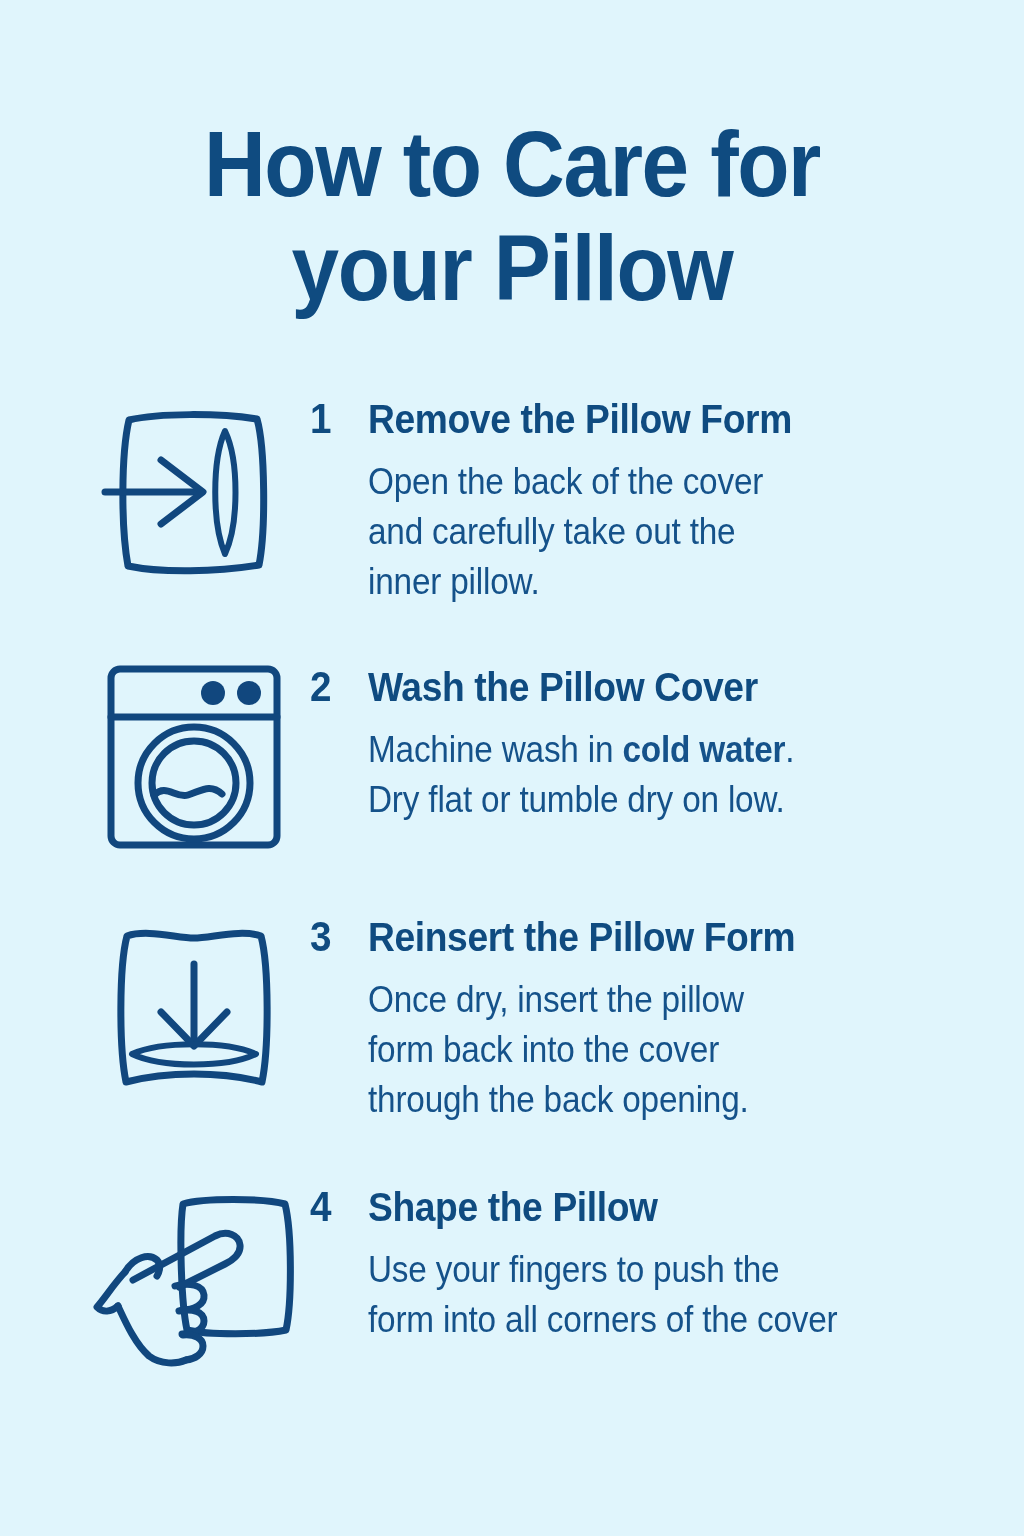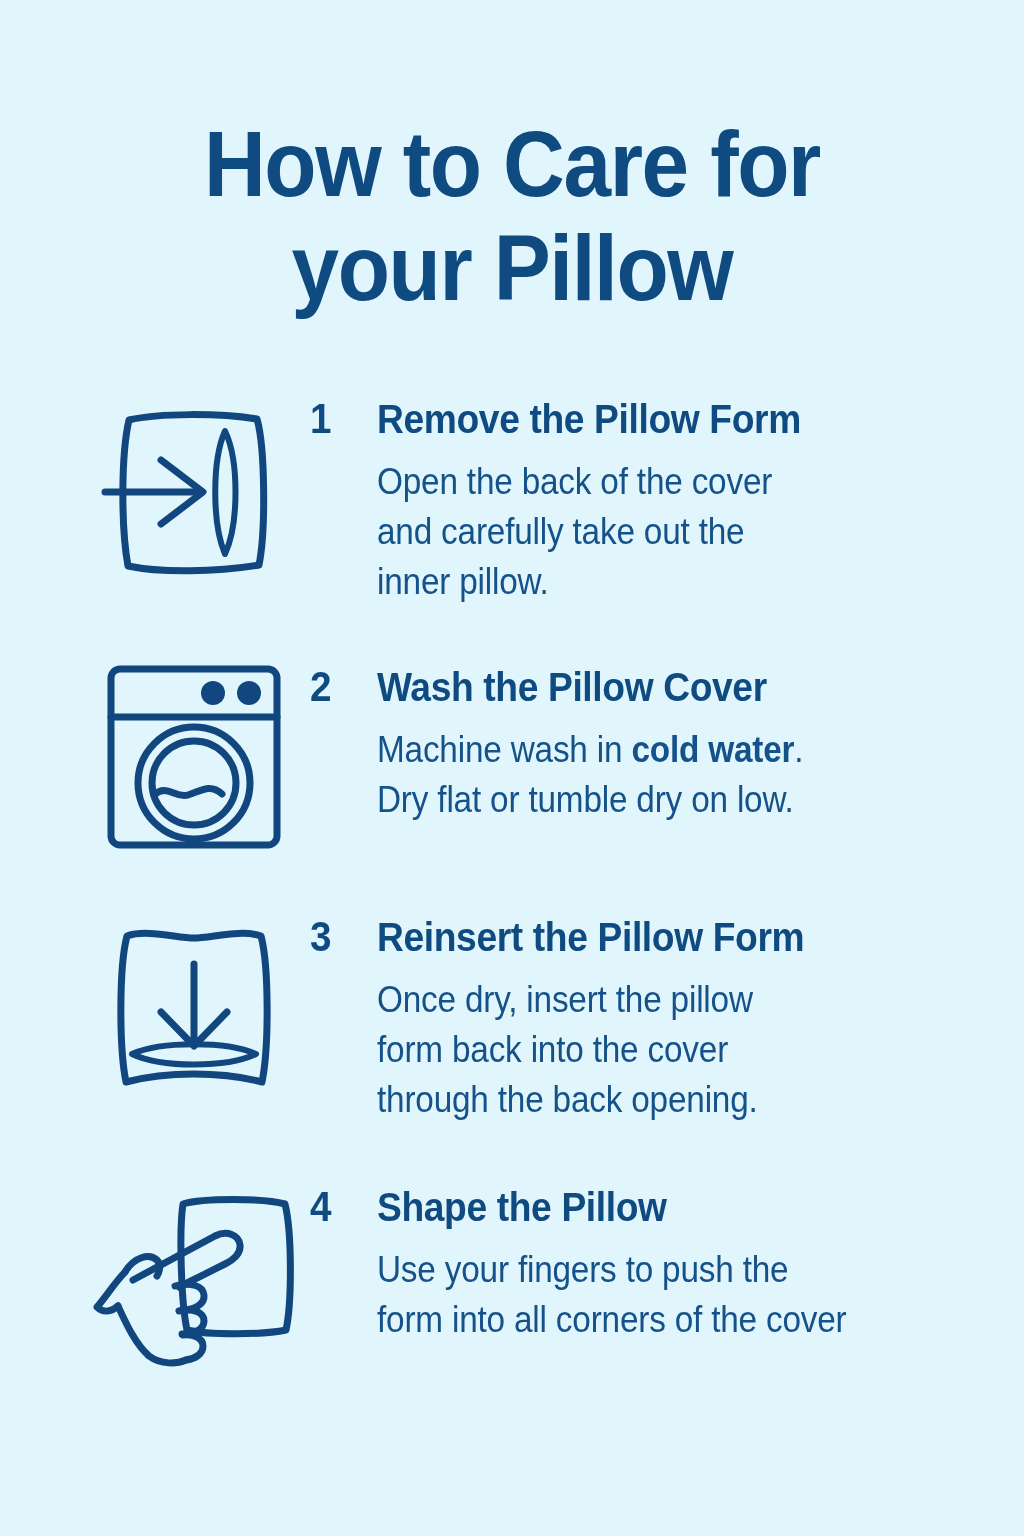--- a/index.html
+++ b/index.html
@@ -108,21 +108,20 @@
     width: 58px;
     font-size: 42px;
     line-height: 50px;
     font-weight: 700;
     color: #0f4b80;
     transform: scaleX(0.92);
     transform-origin: left center;
   }
   .body-cell {
     flex: 1 1 auto;
-    margin-left: 9px;
   }
   .step-title {
     font-size: 40px;
     line-height: 50px;
     font-weight: 700;
     letter-spacing: -0.4px;
     color: #0f4b80;
     transform: scaleX(0.93);
     transform-origin: left center;
     white-space: nowrap;

